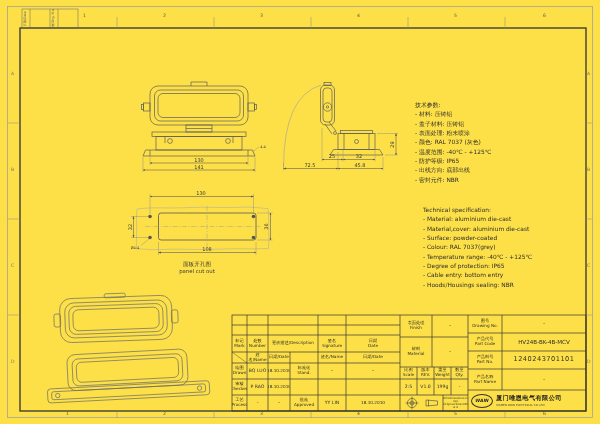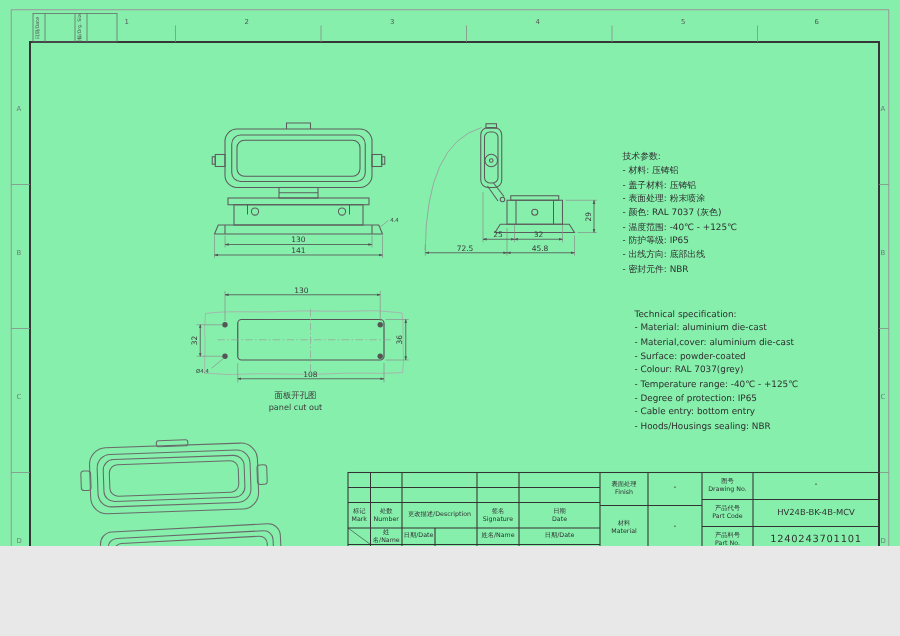--- a/index.html
+++ b/index.html
@@ -1,16 +1,16 @@
 <!DOCTYPE html>
 <html><head>
 <meta charset="utf-8">
 <style>
   html,body{margin:0;padding:0;background:#e8e8e8;font-family:"DejaVu Sans",sans-serif;}
-  .sheet{position:relative;width:600px;height:364px;background:#86efac;overflow:hidden;
+  .sheet{position:relative;width:600px;height:424px;background:#fde047;overflow:hidden;
          font-family:"DejaVu Sans",sans-serif;color:#333;}
   svg{position:absolute;left:0;top:0;}
   svg text{font-family:"DejaVu Sans",sans-serif;fill:#3a3a3a;}
   .cell{position:absolute;display:flex;align-items:center;justify-content:center;
         text-align:center;white-space:pre-line;color:#303030;line-height:1.12;overflow:hidden;}
   .lbl{font-size:4.2px;}
   .val{font-size:4.6px;}
   .framenum{position:absolute;font-size:4.6px;color:#555;}
   .frameletter{position:absolute;font-size:4.6px;color:#777;}
   .vtext{transform:rotate(-90deg);transform-origin:center;font-size:3.2px;white-space:nowrap;color:#555;}

